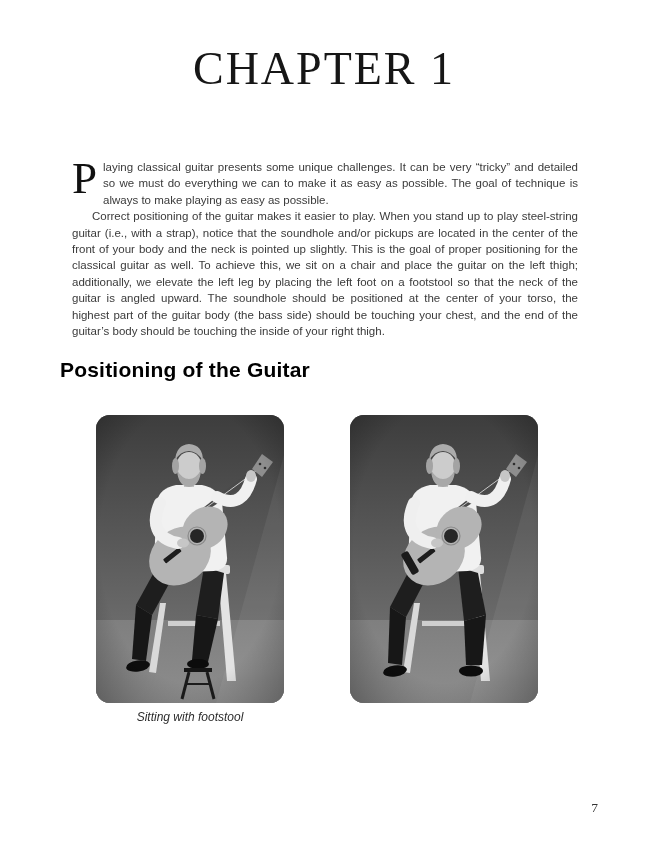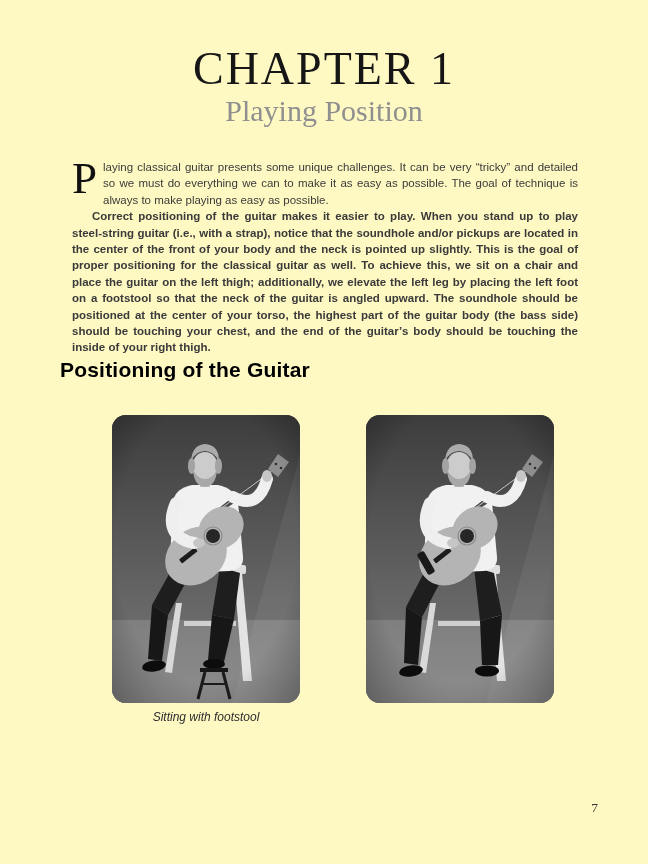--- a/index.html
+++ b/index.html
@@ -1,21 +1,21 @@
 <!DOCTYPE html>
 <html><head>
 <meta charset="utf-8">
 <style>
   html, body { margin: 0; padding: 0; background: #e8e8e8; }
   .page {
     position: relative;
     width: 648px;
     height: 864px;
     margin: 0 auto;
-    background: #fef9c3;
+    background: #ffffff;
     font-family: "Liberation Sans", sans-serif;
     overflow: hidden;
   }
 
   
   .chapter-header {
     position: absolute;
     top: 44px; left: 0; right: 0;
     text-align: center;
   }
@@ -50,39 +50,39 @@
   }
   .intro p { margin: 0; }
   .dropcap {
     float: left;
     font-family: "Liberation Serif", serif;
     font-size: 45px;
     line-height: 34px;
     padding: 2px 6px 0 0;
     color: #111;
   }
-  .para-indent { text-indent: 20px; font-weight: bold; }
+  .para-indent { text-indent: 20px; }
 
   
   .section-heading {
     position: absolute;
     top: 358px;
     left: 60px;
     margin: 0;
     font-size: 21px;
     font-weight: bold;
     letter-spacing: 0.2px;
     color: #000000;
   }
 
   
   .photos {
     position: absolute;
     top: 415px;
-    left: 112px;
+    left: 96px;
     width: 442px;
     display: flex;
     justify-content: space-between;
   }
   figure { margin: 0; width: 188px; }
   .photo {
     width: 188px;
     height: 288px;
     border-radius: 14px;
     overflow: hidden;
@@ -107,21 +107,20 @@
     color: #333;
   }
 </style>
 </head>
 <body>
 
 <div class="page">
 
   <header class="chapter-header">
     <h1 class="chapter-title">CHAPTER 1</h1>
-    <h2 class="chapter-subtitle">Playing Position</h2>
   </header>
 
   <section class="intro">
     <p><span class="dropcap">P</span><span>laying classical guitar presents some unique challenges. It can be very “tricky” and detailed so we must do everything we can to make it as easy as possible. The goal of technique is always to make playing as easy as possible.</span></p>
     <p class="para-indent">Correct positioning of the guitar makes it easier to play. When you stand up to play steel-string guitar (i.e., with a strap), notice that the soundhole and/or pickups are located in the center of the front of your body and the neck is pointed up slightly. This is the goal of proper positioning for the classical guitar as well. To achieve this, we sit on a chair and place the guitar on the left thigh; additionally, we elevate the left leg by placing the left foot on a footstool so that the neck of the guitar is angled upward. The soundhole should be positioned at the center of your torso, the highest part of the guitar body (the bass side) should be touching your chest, and the end of the guitar’s body should be touching the inside of your right thigh.</p>
   </section>
 
   <h3 class="section-heading">Positioning of the Guitar</h3>
 
   <div class="photos">

